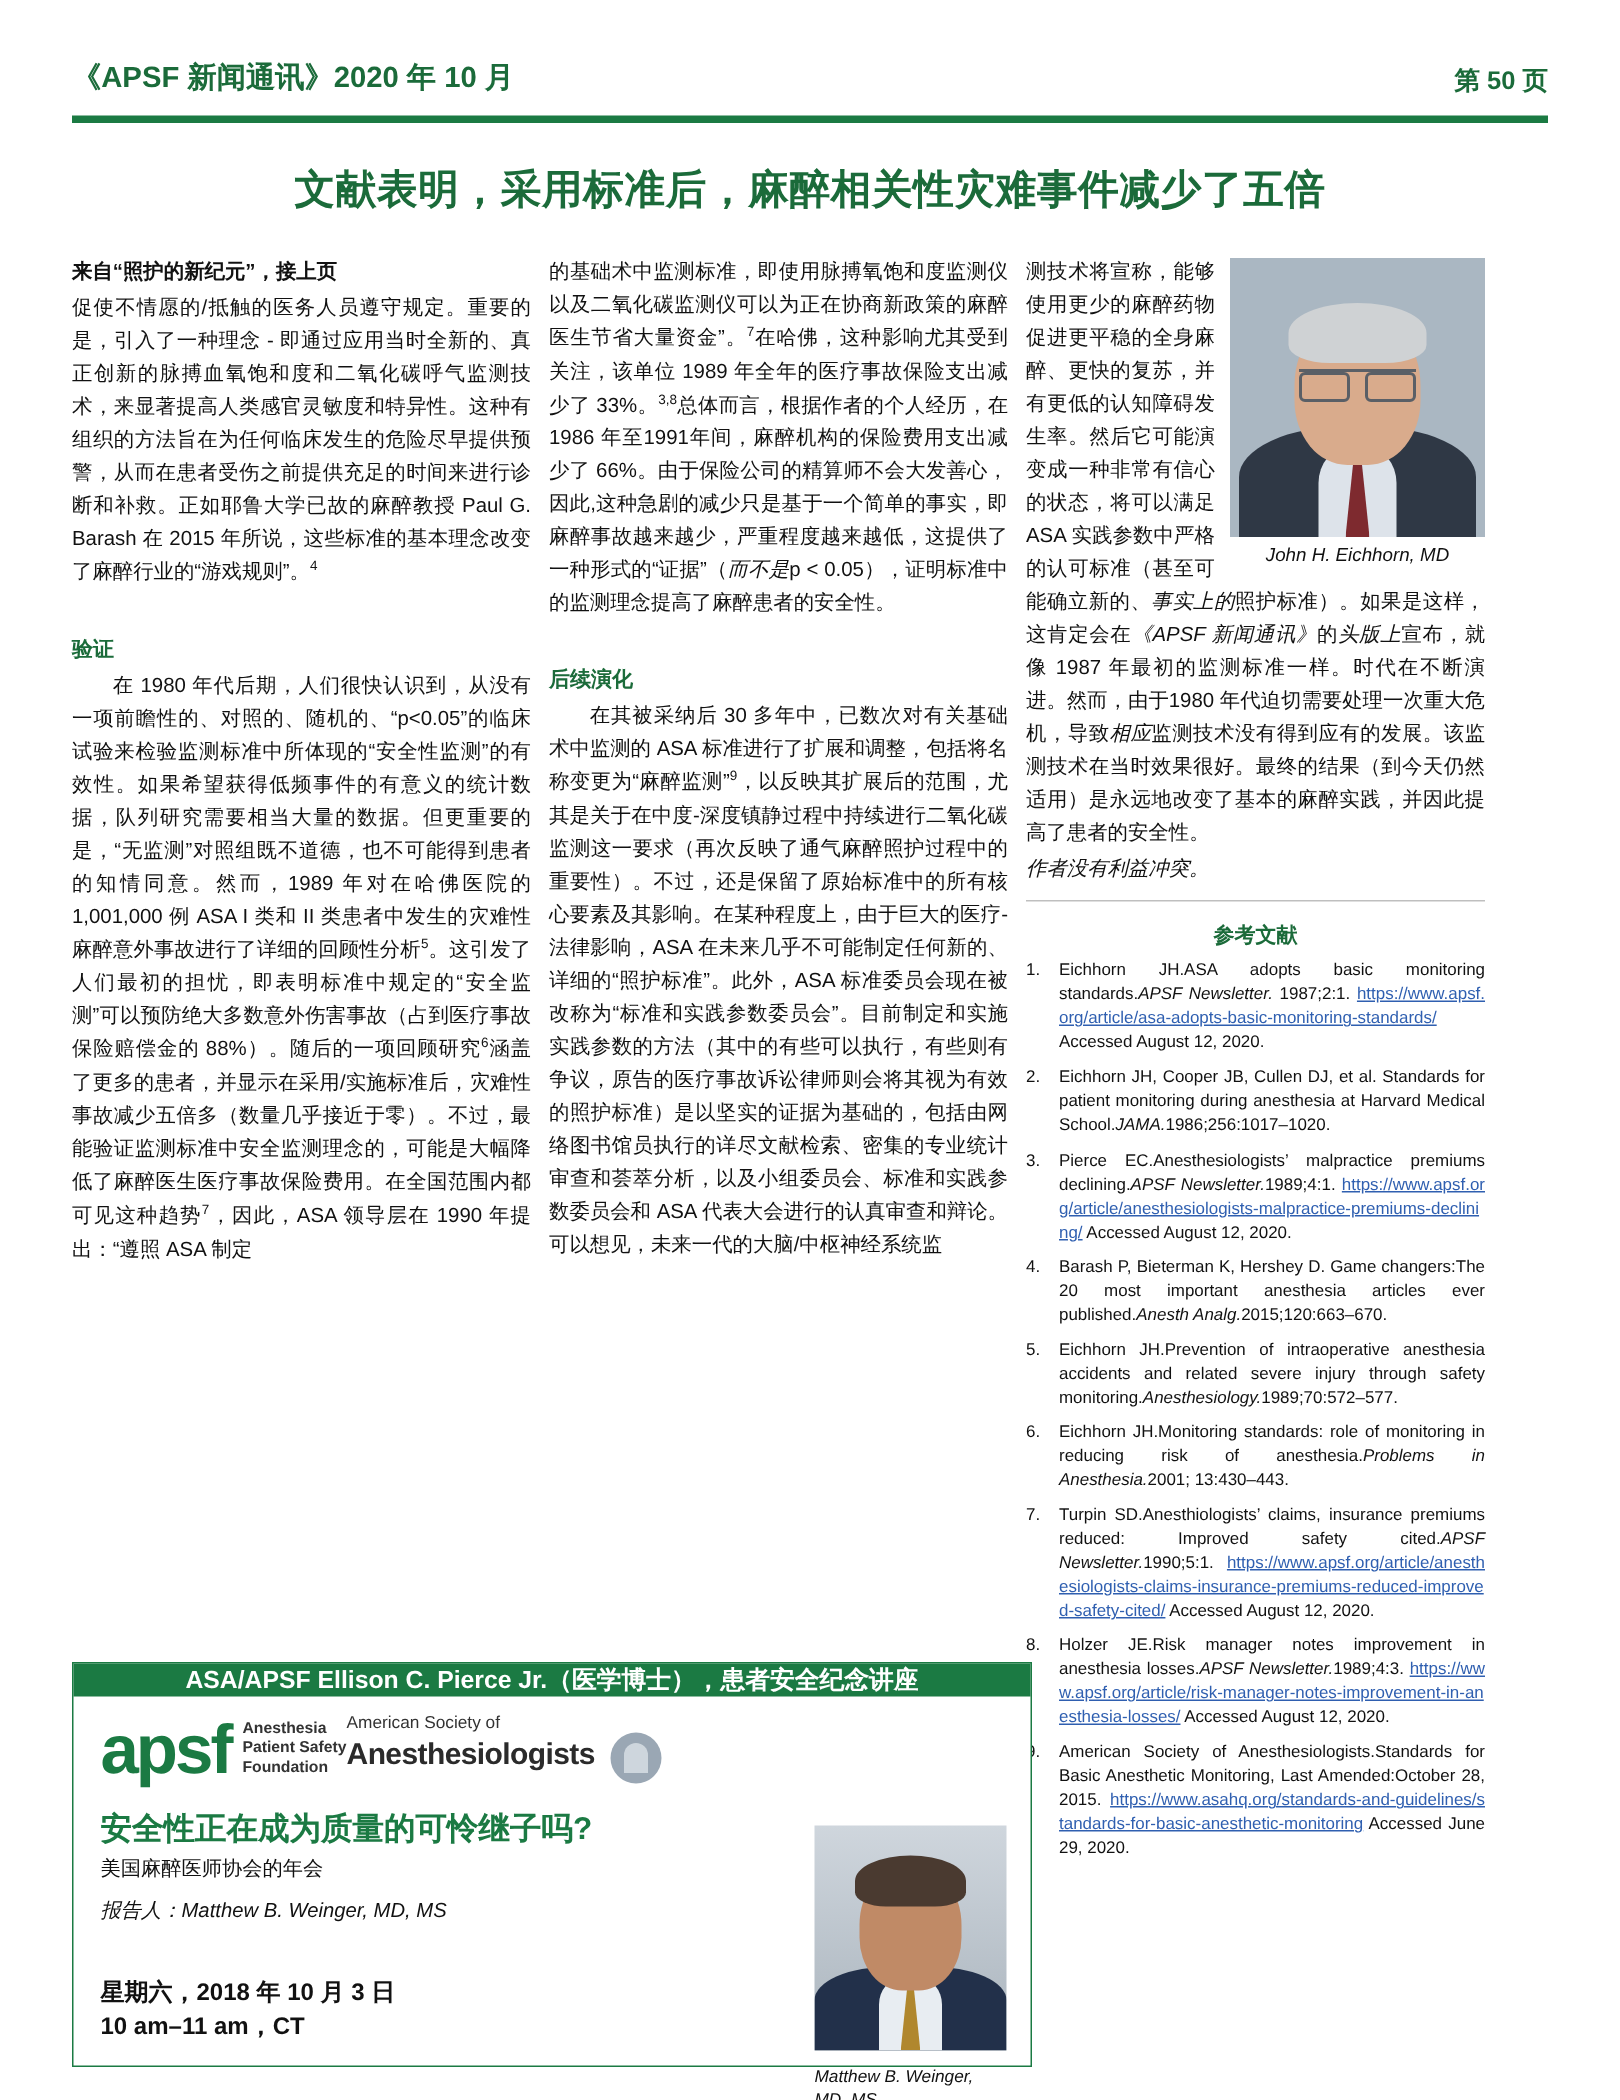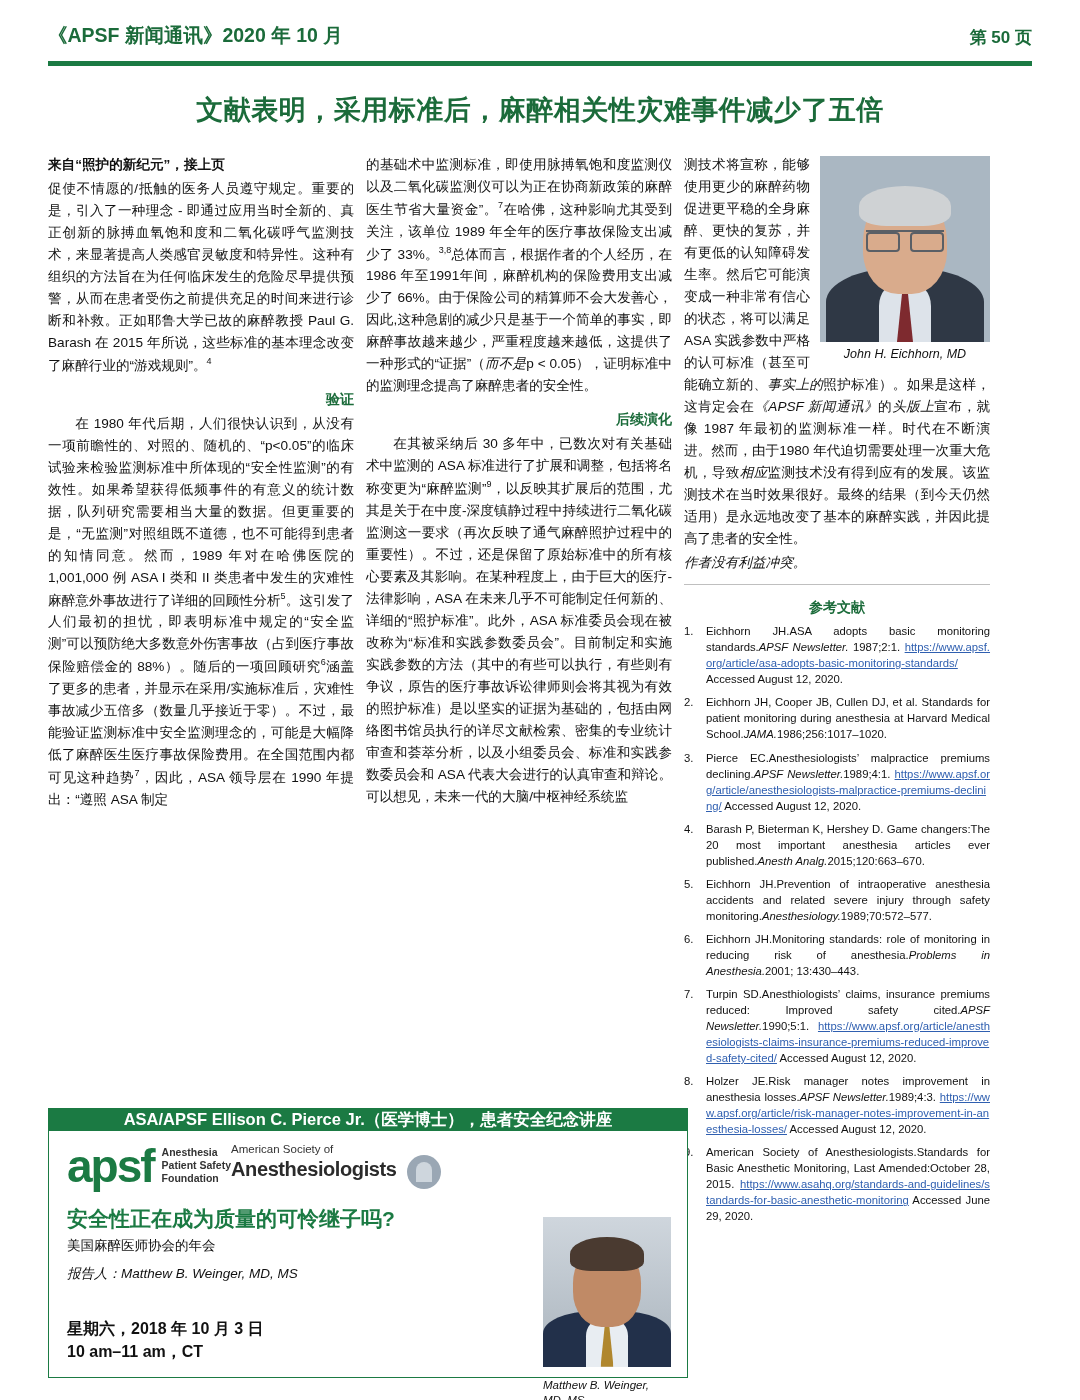--- a/index.html
+++ b/index.html
@@ -9,21 +9,21 @@
     background:#ffffff;
     font-family:"Liberation Sans", sans-serif;
     color:#111;
     position:relative;
   }
   .page { position:relative; width:1080px; height:1400px; padding:0 48px; }
 
   
   .masthead {
     display:flex; align-items:flex-end; justify-content:space-between;
-    padding-top:22px;
+    padding-top:38px;
   }
   .masthead-left {
     font-size:19.5px; font-weight:bold; color:#1b6b3a; letter-spacing:0px;
   }
   .masthead-right { font-size:17px; font-weight:bold; color:#1b6b3a; }
   .rule { height:5px; background:#1b7a43; margin-top:12px; }
 
   
   .article-title {
     text-align:center;
@@ -47,22 +47,22 @@
     line-height:1.62;
     text-align:justify;
     text-justify:inter-ideograph;
   }
   .col p + p { margin-top:2px; }
   .lead { font-weight:bold; font-size:14px; }
   .subhead {
     color:#1b6b3a;
     font-weight:bold;
     font-size:14px;
-    text-align:right;
-    margin:14px 0 4px;
+    text-align:left;
+    margin:31px 0 4px;
   }
   .indent { text-indent:2em; }
   .ital { font-style:italic; }
   sup { font-size:9px; vertical-align:super; }
 
   
   .photo-wrap { float:right; width:170px; margin:2px 0 6px 10px; }
   .photo {
     width:170px; height:186px;
     background:linear-gradient(165deg,#b9c6cf 0%,#9aaab6 45%,#7d8e9b 100%);

